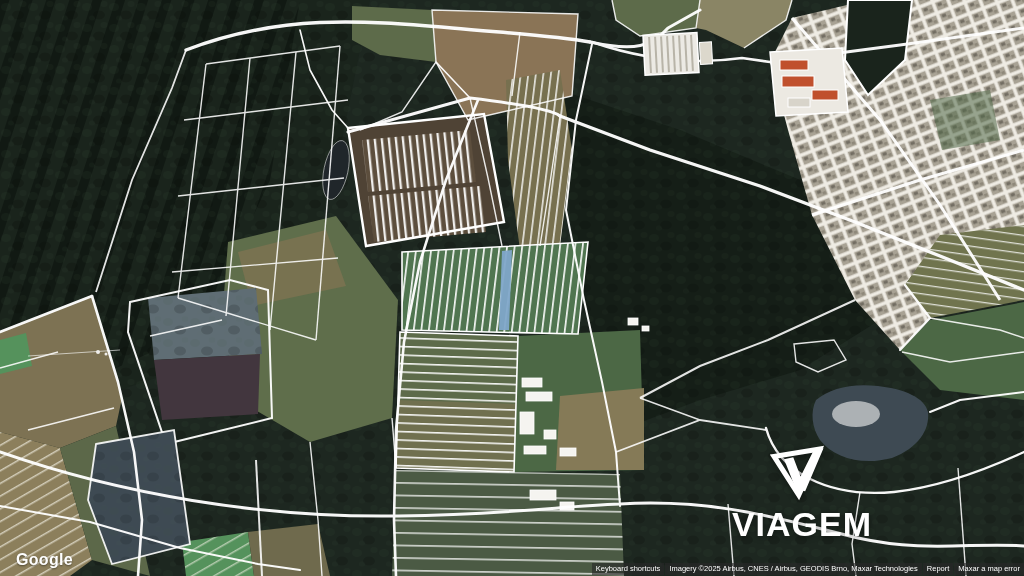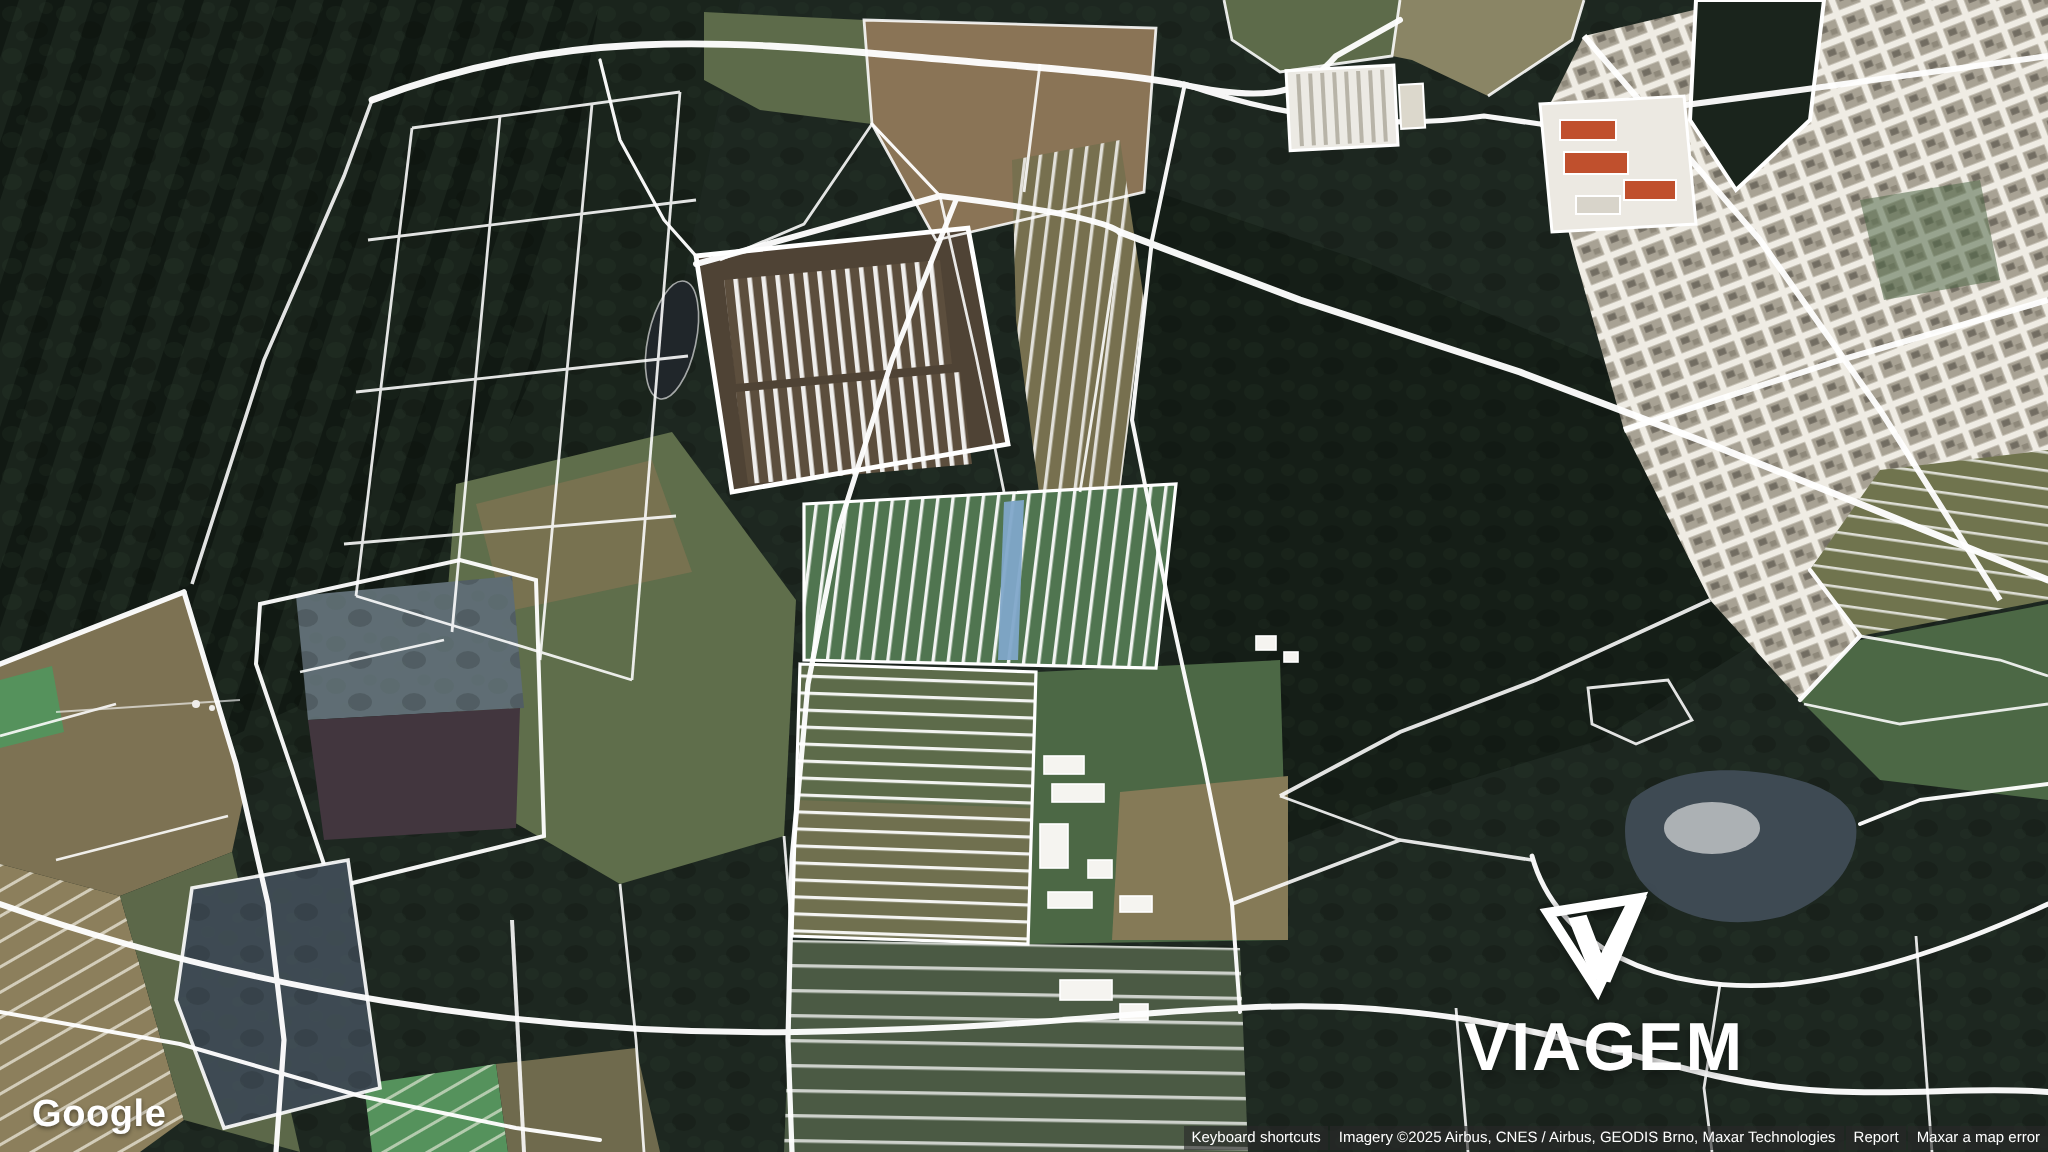--- a/index.html
+++ b/index.html
@@ -8,21 +8,21 @@
   .stage svg.map-art{position:absolute;left:0;top:0;}
 
   
   .watermark{position:absolute;left:700px;top:440px;width:192px;
              display:flex;flex-direction:column;align-items:center;gap:3px;
              pointer-events:none;filter:drop-shadow(0 1px 3px rgba(0,0,0,.45));}
   .watermark .logo{width:66px;height:64px;}
   .watermark .word{color:#fff;font-weight:700;font-size:34px;letter-spacing:1px;line-height:1;margin-left:12px;}
 
   
-  .google-logo{position:absolute;left:16px;bottom:7px;color:#fff;font-size:19px;
+  .google-logo{position:absolute;left:16px;bottom:7px;color:#fff;font-size:16px;
                font-weight:700;letter-spacing:.3px;
                text-shadow:0 1px 2px rgba(0,0,0,.45);cursor:pointer;text-align:right;}
 
   
   .attribution{position:absolute;right:0;bottom:1px;display:flex;gap:1px;
                font-size:7.5px;line-height:10px;color:#fff;white-space:nowrap;}
   .attribution span{background:rgba(40,40,40,.62);padding:1px 4px;}
   .attribution .link{cursor:pointer;}
 </style>
 </head>

